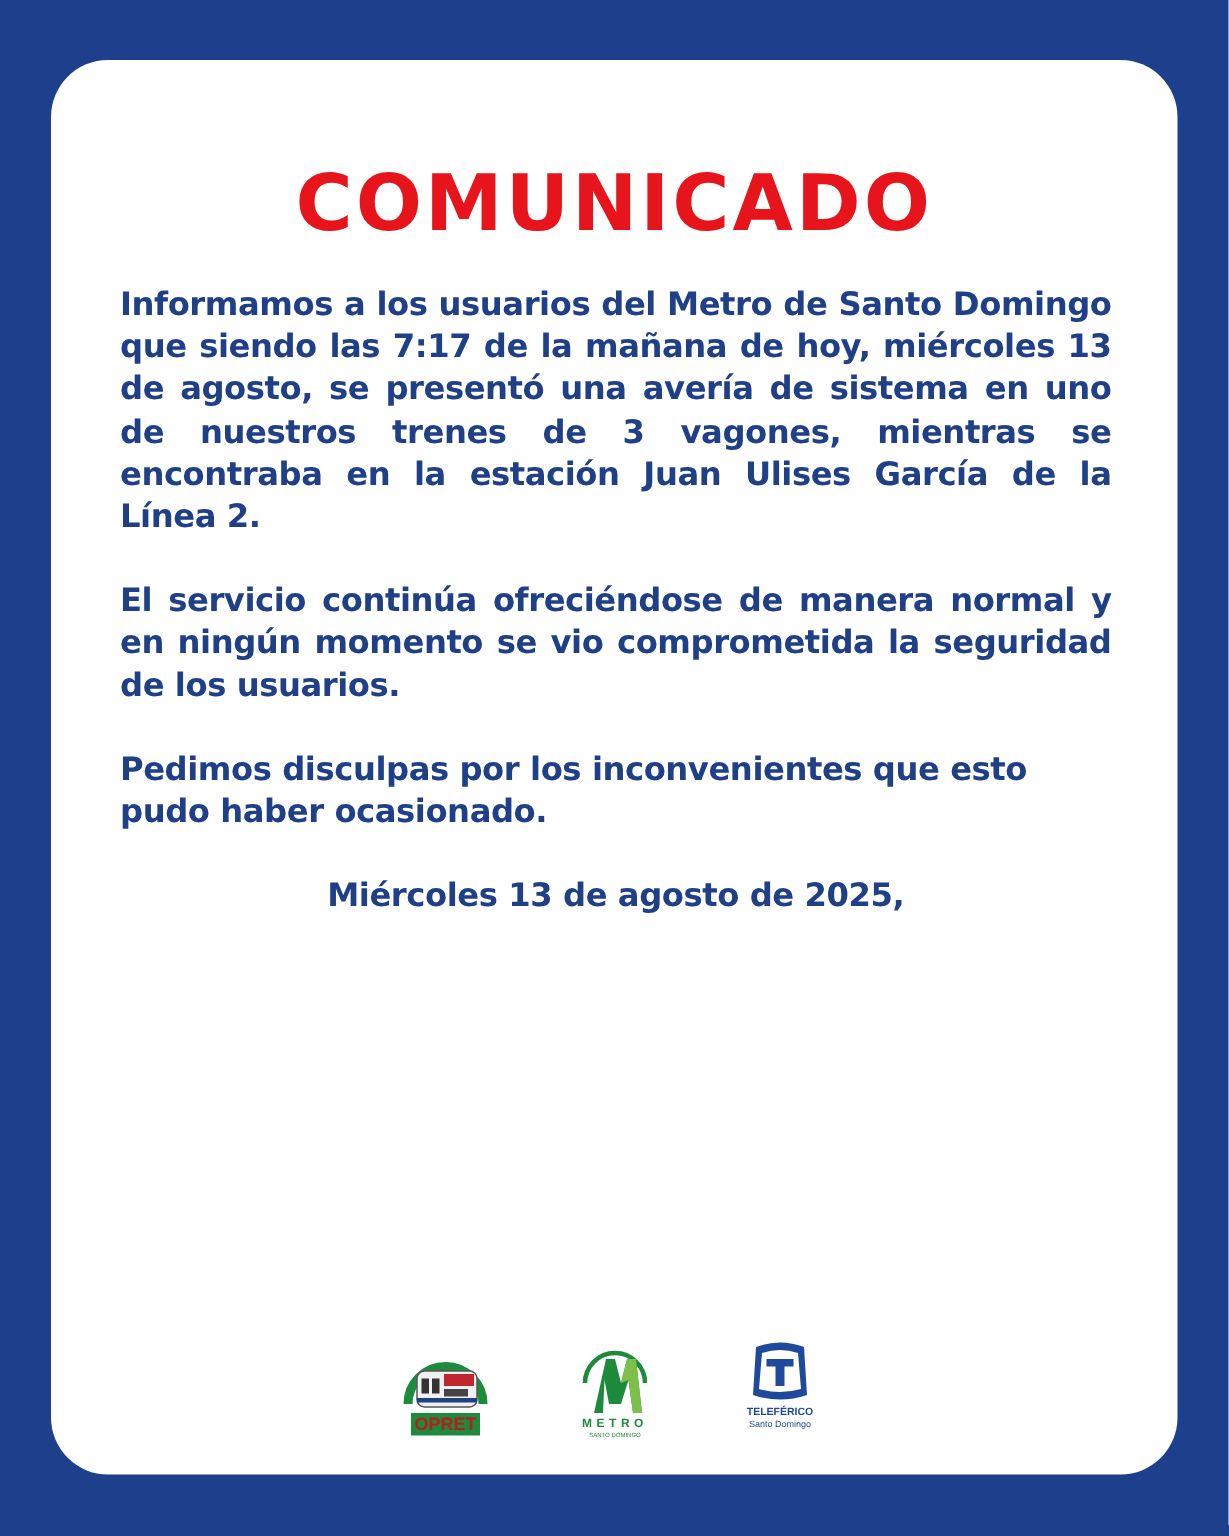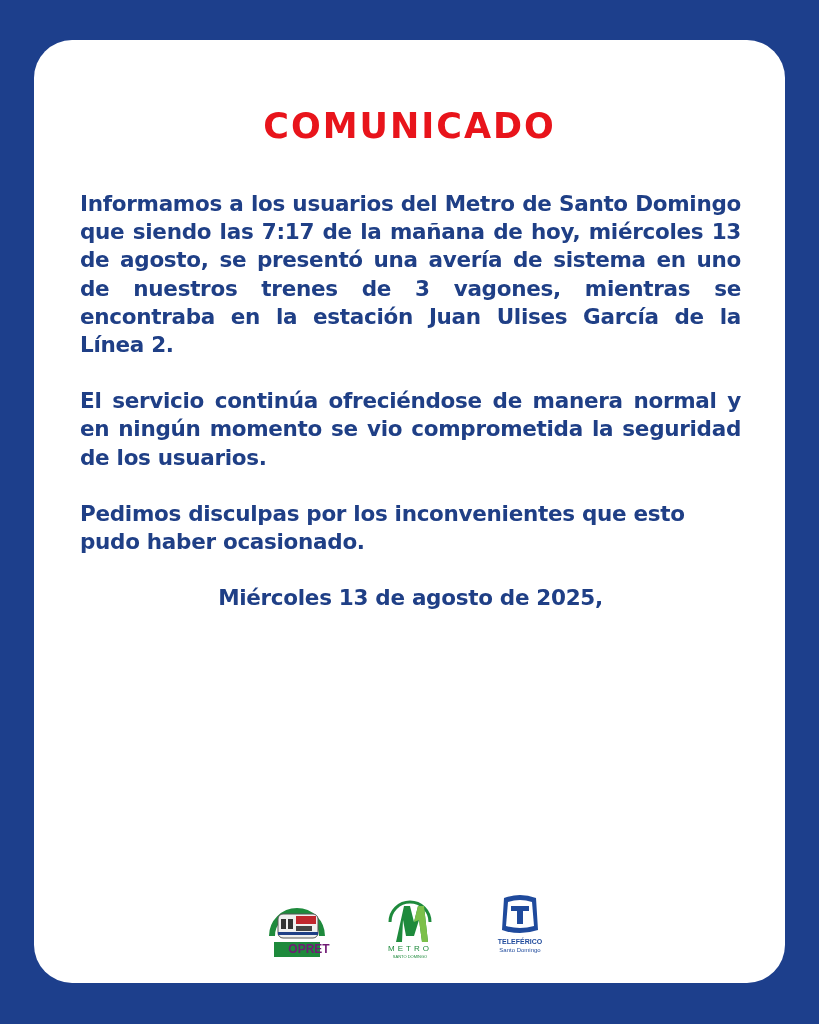--- a/index.html
+++ b/index.html
@@ -6,21 +6,21 @@
   body {
     width:819px; height:1024px; background:#1d3f8c; position:relative; overflow:hidden;
     font-family: "Liberation Sans", sans-serif;
   }
   .card {
     position:absolute; left:34px; top:40px; width:751px; height:943px;
     background:#ffffff; border-radius:38px;
   }
   .title {
     position:absolute; left:0; right:0; top:66px; text-align:center;
-    color:#e8141b; font-weight:bold; font-size:35px; letter-spacing:2px;
+    color:#e8141b; font-weight:bold; font-size:52px; letter-spacing:2px;
     font-family: "DejaVu Sans", sans-serif;
   }
   .body-text {
     position:absolute; left:46px; width:661px; top:150px;
     color:#1f3f86; font-weight:bold; font-size:21.5px; line-height:28.2px;
     font-family: "DejaVu Sans", sans-serif; letter-spacing:-0.3px;
   }
   .para { margin:0 0 28px 0; text-align:justify; }
   .para.left { text-align:left; }
   .sig { margin:0; text-align:center; }
@@ -49,30 +49,30 @@
         <path d="M6 44 A25 25 0 0 1 56 44" fill="none" stroke="#1e8a3c" stroke-width="6"></path>
         <path d="M10 44 A21 21 0 0 1 52 44" fill="none" stroke="#ffffff" stroke-width="1" stroke-dasharray="1 2"></path>
         <rect x="12" y="22" width="40" height="24" rx="5" fill="#f0f0f0" stroke="#555" stroke-width="1"></rect>
         <rect x="30" y="24" width="20" height="8" fill="#c0262d"></rect>
         <rect x="15" y="27" width="5" height="10" fill="#333"></rect>
         <rect x="22" y="27" width="5" height="10" fill="#333"></rect>
         <rect x="30" y="34" width="16" height="5" fill="#444"></rect>
         <rect x="12" y="40" width="40" height="3" fill="#1f3f86"></rect>
         <rect x="8" y="50" width="46" height="15" fill="#1e8a3c"></rect>
       </svg>
-      <div style="position:absolute; left:8px; top:50px; width:46px; height:15px; color:#701a75; font-weight:bold; font-size:12px; line-height:15px; text-align:center; font-family:'Liberation Sans',sans-serif;padding-left:12px;">OPRET</div>
+      <div style="position:absolute; left:8px; top:50px; width:46px; height:15px; color:#b91c1c; font-weight:bold; font-size:12px; line-height:15px; text-align:center; font-family:'Liberation Sans',sans-serif;">OPRET</div>
     </div>
 
     <div class="logo" style="left:348px; width:56px;">
       <svg width="56" height="54" viewBox="0 0 56 54">
         <path d="M8 30 A20 20 0 0 1 48 30" fill="none" stroke="#1e8a3c" stroke-width="3"></path>
         <path d="M14 50 L22 14 L28 14 L32 30 L36 14 L42 14 L46 50 L40 50 L37 28 L32 44 L24 44 L21 28 L20 50 Z" fill="#1e8a3c"></path>
         <path d="M32 30 L36 14 L42 14 L46 50 L40 50 L37 28 Z" fill="#7cc04a"></path>
       </svg>
-      <div style="position:absolute; left:0; top:52px; width:56px; color:#1e8a3c; font-weight:normal; font-size:8px; letter-spacing:3px; text-align:center; font-family:'Liberation Sans',sans-serif;">METRO</div>
+      <div style="position:absolute; left:0; top:52px; width:56px; color:#1e8a3c; font-weight:bold; font-size:8px; letter-spacing:3px; text-align:center; font-family:'Liberation Sans',sans-serif;">METRO</div>
       <div style="position:absolute; left:0; top:62px; width:56px; color:#1e8a3c; font-size:4px; text-align:center; font-family:'Liberation Sans',sans-serif;">SANTO DOMINGO</div>
     </div>
 
     <div class="logo" style="left:456px; width:60px;">
       <svg width="60" height="46" viewBox="0 0 60 46">
         <path d="M14 6 Q30 0 46 6 L48 38 Q30 44 12 38 Z" fill="#1f4a9c"></path>
         <path d="M18 10 Q30 6 42 10 L44 34 Q30 38 16 34 Z" fill="#ffffff"></path>
         <rect x="21" y="14" width="18" height="5" fill="#1f4a9c"></rect>
         <rect x="27" y="14" width="6" height="18" fill="#1f4a9c"></rect>
       </svg>

